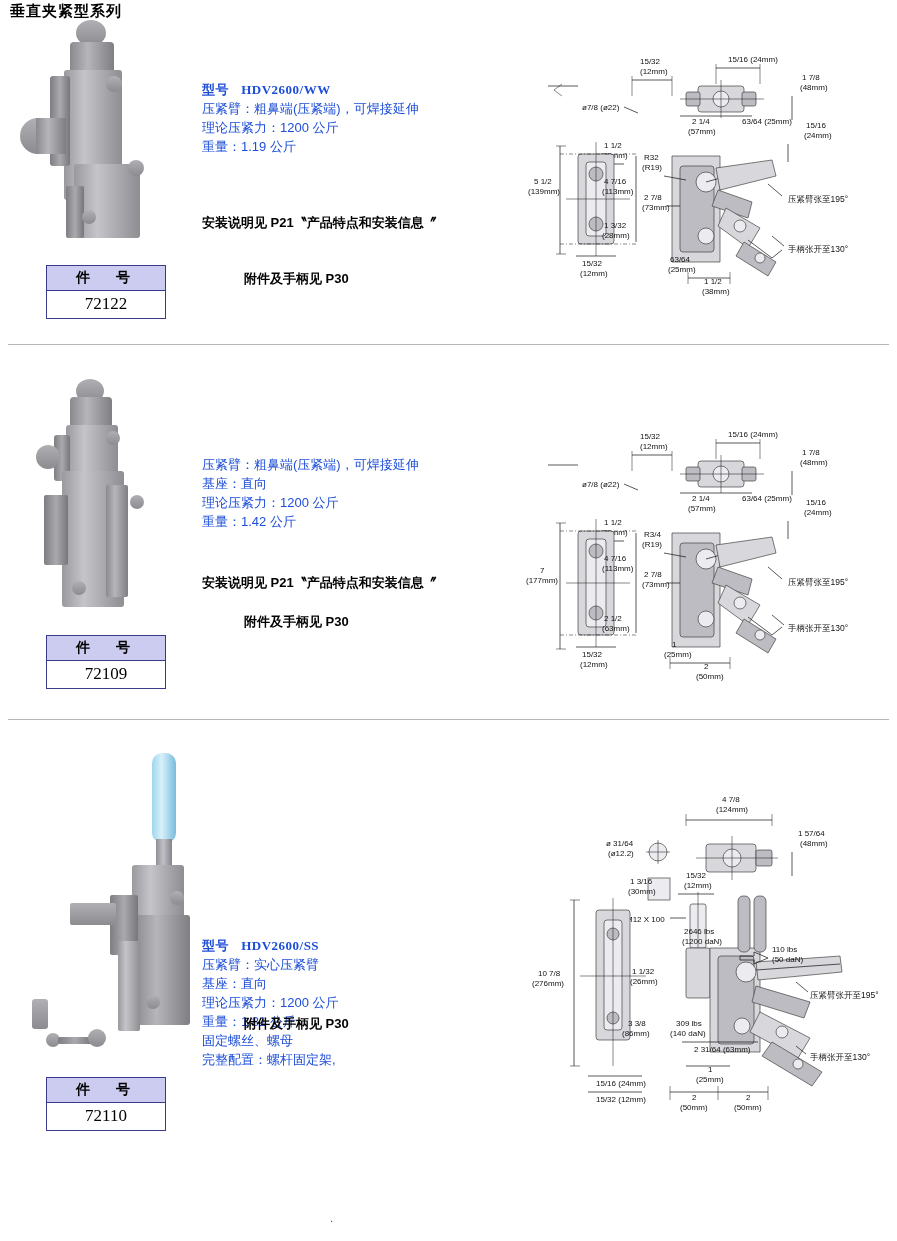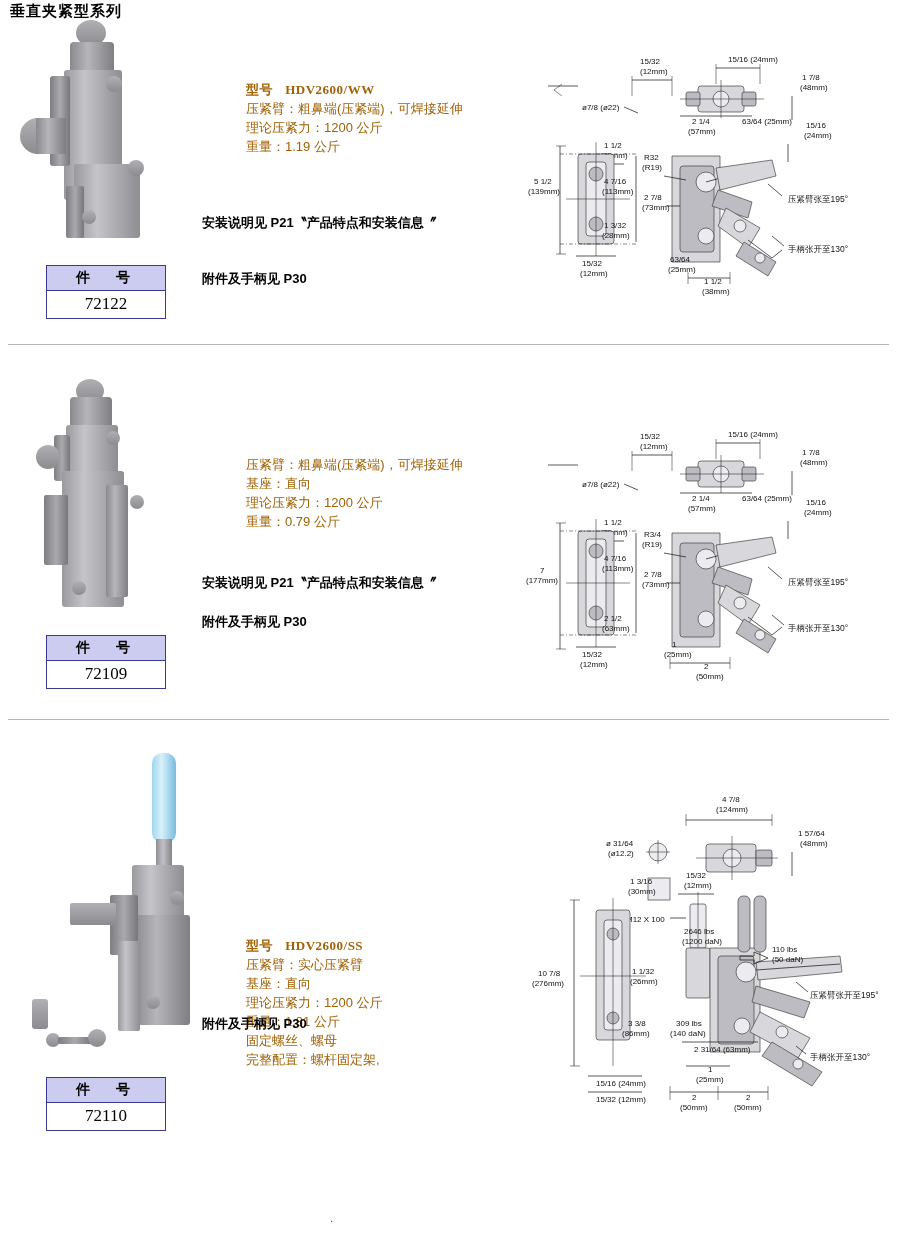--- a/index.html
+++ b/index.html
@@ -38,22 +38,21 @@
   .row {
     position: absolute;
     left: 0;
     width: 897px;
   }
   
   .spec {
     position: absolute;
     font-size: 13px;
     line-height: 19px;
-    color: #a16207;
-    margin-left: 44px;
+    color: #1d4ed8;
   }
   .spec .model {
     font-weight: bold;
     letter-spacing: 0.5px;
   }
   .spec .model .mdl {
     font-family: "Liberation Serif", serif;
     font-weight: bold;
     letter-spacing: 0.5px;
   }
@@ -64,20 +63,21 @@
     position: absolute;
     font-size: 13px;
     font-weight: bold;
     white-space: nowrap;
   }
   .note2 {
     position: absolute;
     font-size: 13px;
     font-weight: bold;
     white-space: nowrap;
+    margin-left: 42px;
   }
   
   .partbox {
     position: absolute;
     width: 118px;
     border: 1px solid #3a3a8c;
     background: #fff;
   }
   .partbox .hdr {
     background: #ccccf0;
@@ -275,21 +275,21 @@
       <div class="mg gray-b" style="left:96px;top:110px;width:22px;height:112px;border-radius:2px;"></div>
       <div class="mg gray-c round" style="left:96px;top:56px;width:14px;height:14px;"></div>
       <div class="mg gray-c round" style="left:120px;top:120px;width:14px;height:14px;"></div>
       <div class="mg gray-c round" style="left:62px;top:206px;width:14px;height:14px;"></div>
     </div>
 
     <div class="spec" style="left:202px;top:110px;width:320px;">
       <div class="line">压紧臂：粗鼻端(压紧端)，可焊接延伸</div>
       <div class="line">基座：直向</div>
       <div class="line">理论压紧力：1200 公斤</div>
-      <div class="line">重量：0.79 公斤</div>
+      <div class="line">重量：1.42 公斤</div>
     </div>
     <div class="note" style="left:202px;top:229px;">安装说明见 P21〝产品特点和安装信息〞</div>
     <div class="note2" style="left:202px;top:268px;">附件及手柄见 P30</div>
 
     <div class="partbox" style="left:46px;top:290px;">
       <div class="hdr">件　号</div>
       <div class="val">72109</div>
     </div>
 
     <div class="drawing" style="left:520px;top:80px;">

